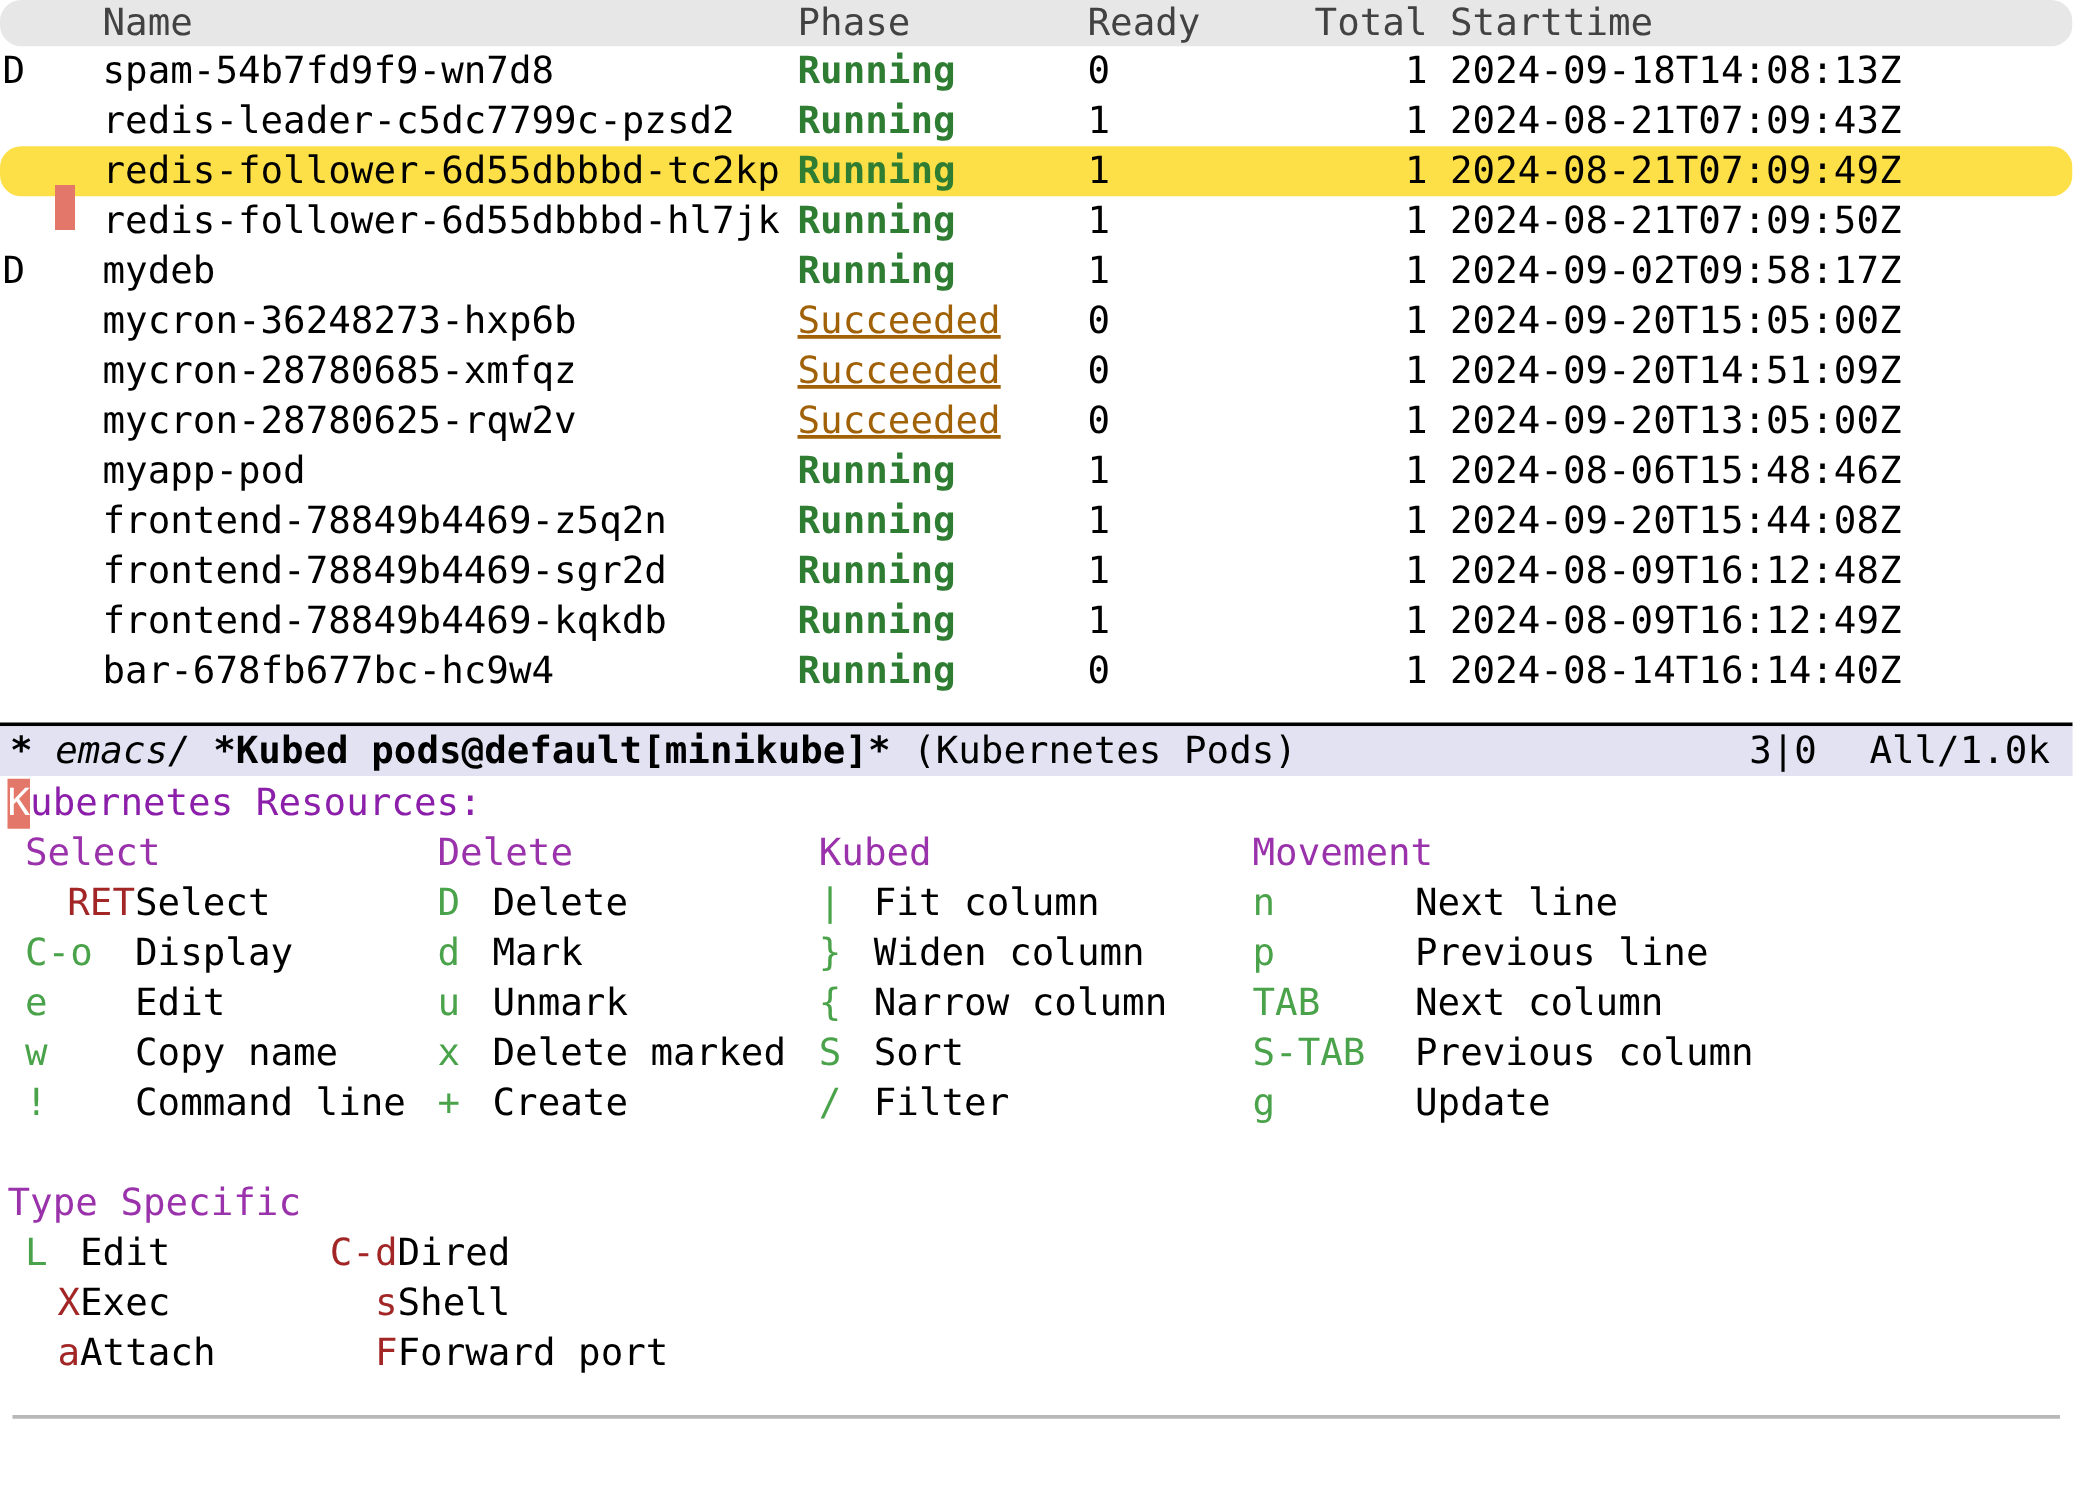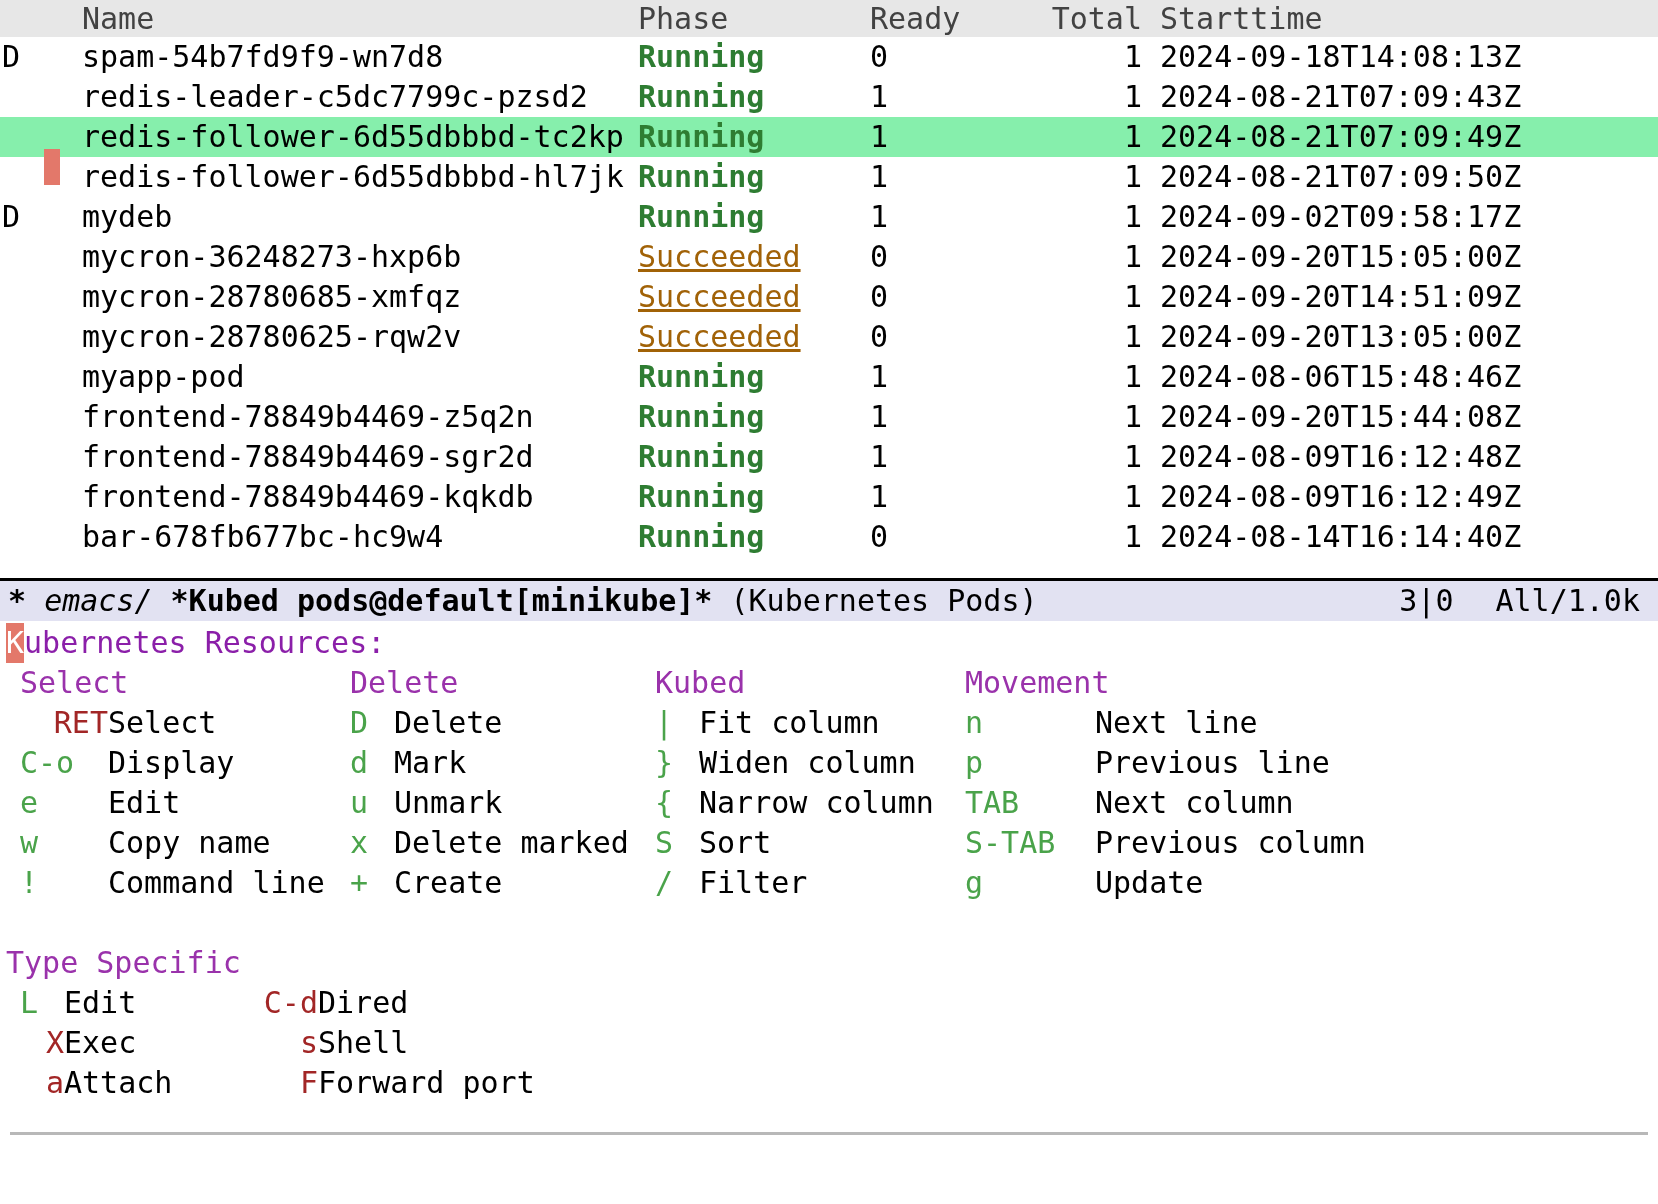--- a/index.html
+++ b/index.html
@@ -27,29 +27,30 @@
     overflow: hidden;
   }
 
   .tbl-row {
     display: flex;
     align-items: baseline;
     height: 40px;
     line-height: 40px;
     white-space: pre;
     width: 1658px;
+    border-radius: 17px;
   }
   .tbl-head {
     background: #e7e7e7;
     color: #424242;
     height: 37px;
     line-height: 37px;
   }
   .tbl-row.sel {
-    background: #86efac;
+    background: #fde047;
   }
 
   .c-mark   { width: 30px;  flex: 0 0 30px;  text-align: left; padding-left: 2px; box-sizing: border-box;}
   .c-bar    { width: 30px;  flex: 0 0 30px;  box-sizing: border-box; position: relative;}
   .c-name   { width: 570px; flex: 0 0 570px; box-sizing: border-box; padding-left: 22px;}
   .c-phase  { width: 240px; flex: 0 0 240px; box-sizing: border-box; padding-left: 8px;}
   .c-ready  { width: 150px; flex: 0 0 150px; box-sizing: border-box; text-align: left; padding-right: 8px;}
   .c-total  { width: 130px; flex: 0 0 130px; box-sizing: border-box; text-align: right; padding-right: 8px;}
   .c-start  { width: 520px; flex: 0 0 520px; box-sizing: border-box; padding-left: 10px;}
 
@@ -121,21 +122,21 @@
   }
   .grp { color: #9a32ab; }
   .key-green { color: #4aa34a; }
   .key-red   { color: #a22626; text-align: right; }
   .desc      { color: #000000; }
 
   
   .hcol1 { width: 350px;  flex: 0 0 350px;  box-sizing: border-box; padding-left: 6px;}
   .hcol2 { width: 305px;  flex: 0 0 305px;  box-sizing: border-box;}
   .hcol3 { width: 310px;  flex: 0 0 310px;  box-sizing: border-box;}
-  .hcol4 { width: 420px;  flex: 0 0 420px;  box-sizing: border-box;}
+  .hcol4 { width: 420px;  flex: 0 0 420px;  box-sizing: border-box; margin-left: 37px;}
 
   .grp1 { padding-left: 20px; }
   .grp2 { padding-left: 0px; }
   .grp3 { padding-left: 0px; }
   .grp4 { padding-left: 0px; }
   .k-w60  { width: 88px;  display:inline-block; }
   .k-w30  { width: 44px;  display:inline-block; }
   .k-w100 { width: 130px; display:inline-block; }
 
   .ts-line { display: flex; align-items: baseline; }

